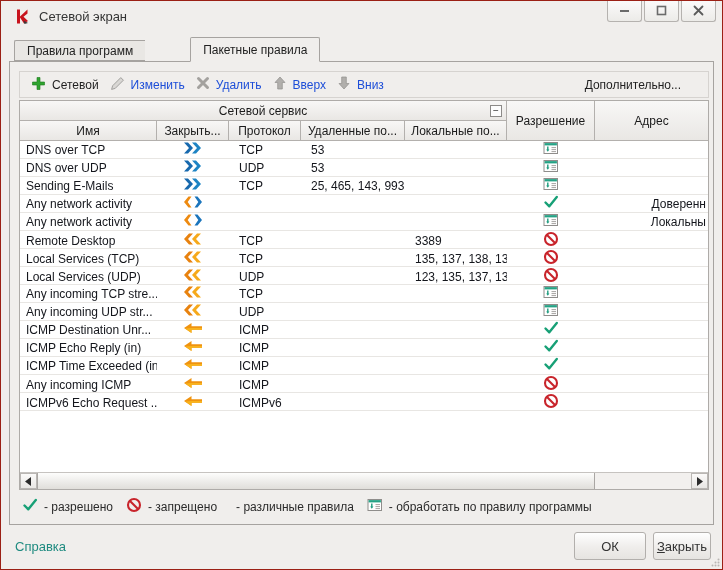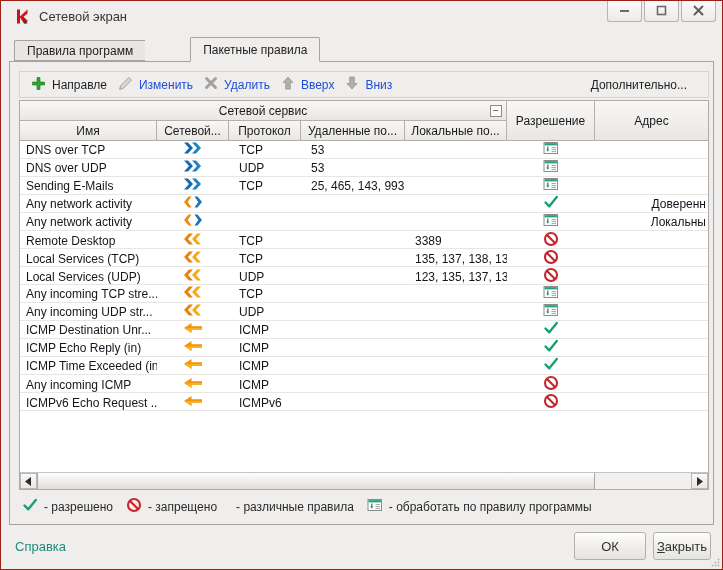--- a/index.html
+++ b/index.html
@@ -22,21 +22,21 @@
   .tab.inactive { height:21px; background:#e9e7e4; border-right:none; border-radius:2px 0 0 0; margin-bottom:0; }
   .tab.active { height:25px; background:#f0eeec; border-bottom:1px solid #f0eeec; border-radius:2px 2px 0 0; margin-bottom:-1px; }
 
   
   .panel { position:absolute; left:8px; right:8px; top:60px; height:464px; border:1px solid #a6a3a0; background:#f0eeec; z-index:2; }
 
   
   .toolbar { position:absolute; left:9px; right:4px; top:9px; height:27px; border:1px solid #d6d3d0; display:flex; align-items:center; background:#f0eeec; }
   .tb-item { display:flex; align-items:center; gap:6px; margin-left:11px; font-size:12px; color:#1f1f1f; }
   .tb-item.disabled { color:#1d4ed8; }
-  .tb-more { margin-left:auto; margin-right:21px; font-size:12px; color:#1f1f1f; }
+  .tb-more { margin-left:auto; margin-right:27px; font-size:12px; color:#1f1f1f; }
 
   
   .table { position:absolute; left:9px; right:4px; top:38px; height:390px; border:1px solid #aeaba8; background:#fff; overflow:hidden; }
   .thead { display:grid; grid-template-columns:137px 72px 72px 104px 102px 88px 1fr; grid-template-rows:20px 20px; }
   .hcell { background:linear-gradient(#f8f7f6,#e9e7e4); border-right:1px solid #b3b0ad; border-bottom:1px solid #b3b0ad;
     display:flex; align-items:center; justify-content:center; font-size:12px; color:#1b1b1b; overflow:hidden; white-space:nowrap; }
   .group-cell { grid-column:1/6; position:relative; }
   .span2 { grid-row:1/3; }
   .addr-h { border-right:none; }
   .addr-inner { width:220px; text-align:center; flex:0 0 auto; }
@@ -112,21 +112,21 @@
     <div class="tab active">Пакетные правила</div>
   </div>
 
   <div class="panel">
 
     <div class="toolbar" id="toolbar">
       <div class="tb-item">
           <span><svg width="15" height="15" viewBox="0 0 15 15">
               <path d="M6 1.5h3V6h4.5v3H9v4.5H6V9H1.5V6H6z" fill="#2fa32f" stroke="#1d7a1d" stroke-width="0.6"></path>
             </svg></span>
-          <span>Направле</span>
+          <span>Сетевой</span>
         </div>
         <div class="tb-item disabled">
           <span><svg width="15" height="15" viewBox="0 0 15 15">
               <path d="M10.8 1.6l2.6 2.6-8.2 8.2-3.6 1 1-3.6z" fill="#d9d7d4" stroke="#9a9896" stroke-width="0.9"></path>
             </svg></span>
           <span>Изменить</span>
         </div>
         <div class="tb-item disabled">
           <span><svg width="14" height="14" viewBox="0 0 14 14">
               <path d="M2.5 2.5l9 9M11.5 2.5l-9 9" stroke="#a3a19e" stroke-width="3" stroke-linecap="round"></path>
@@ -152,21 +152,21 @@
       <div class="thead">
         <div class="hcell group-cell">
           <span>Сетевой сервис</span>
           <span class="collapse-box">−</span>
         </div>
         <div class="hcell span2" style="grid-column:6;">Разрешение</div>
         <div class="hcell span2 addr-h" style="grid-column:7;">
           <div class="addr-inner">Адрес</div>
         </div>
         <div class="hcell">Имя</div>
-        <div class="hcell">Сетевой...</div>
+        <div class="hcell">Закрыть...</div>
         <div class="hcell">Протокол</div>
         <div class="hcell">Удаленные по...</div>
         <div class="hcell">Локальные по...</div>
       </div>
       <div class="tbody" id="table-body">
           <div class="trow">
             <div class="c-name">DNS over TCP</div>
             <div class="c-dir">
               <span><svg width="22" height="12" viewBox="0 0 22 12">
                   <path d="M2 0.5h4l5 5.5-5 5.5H2l5-5.5z" fill="#1769ae"></path>

